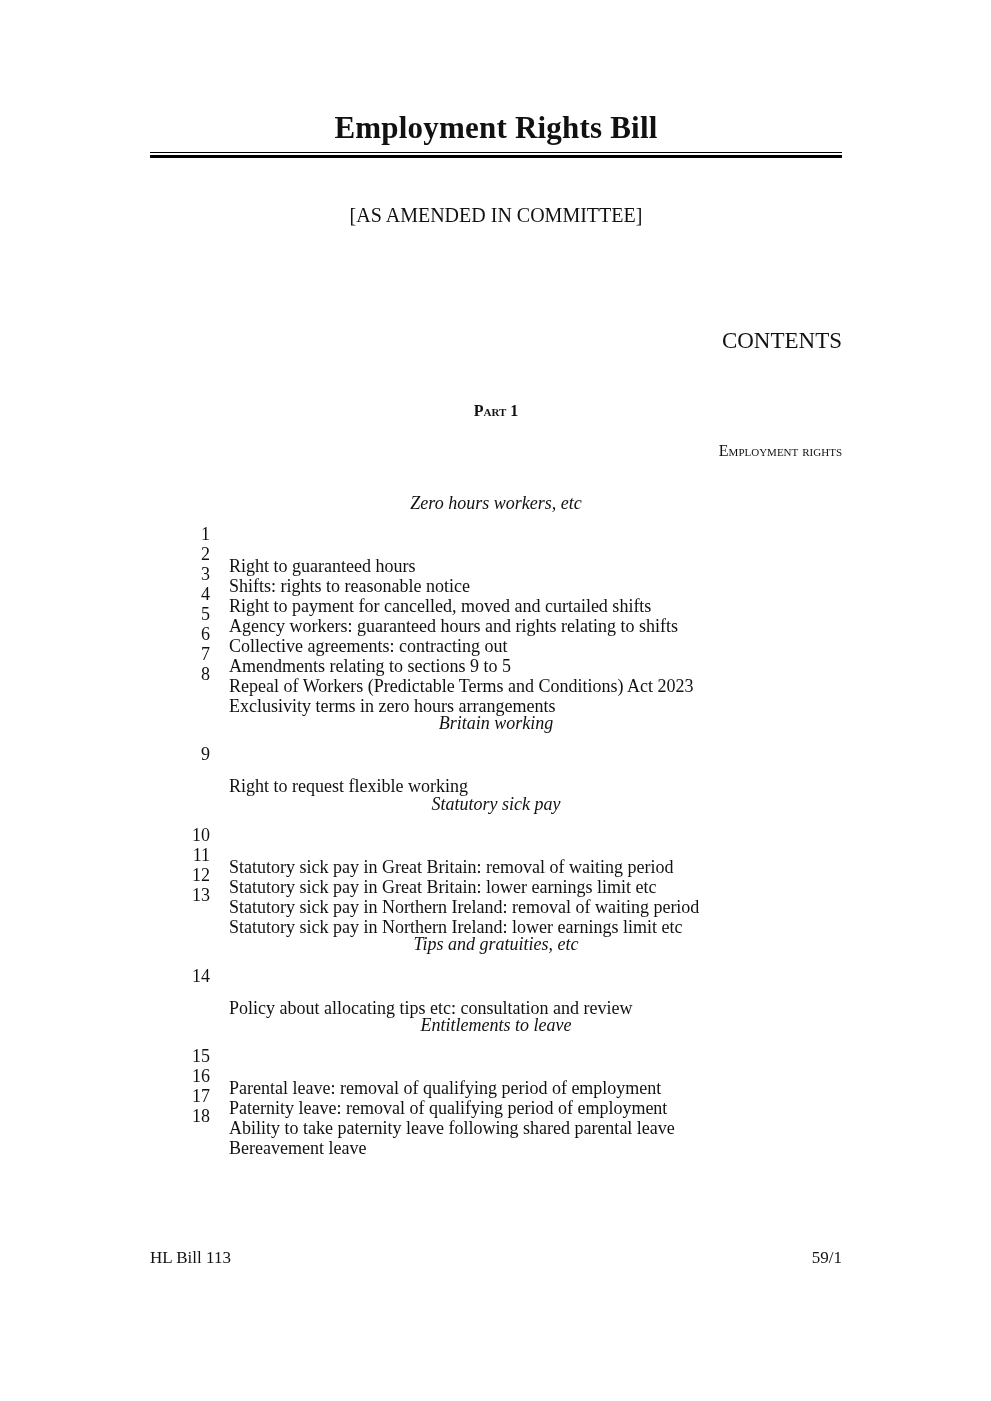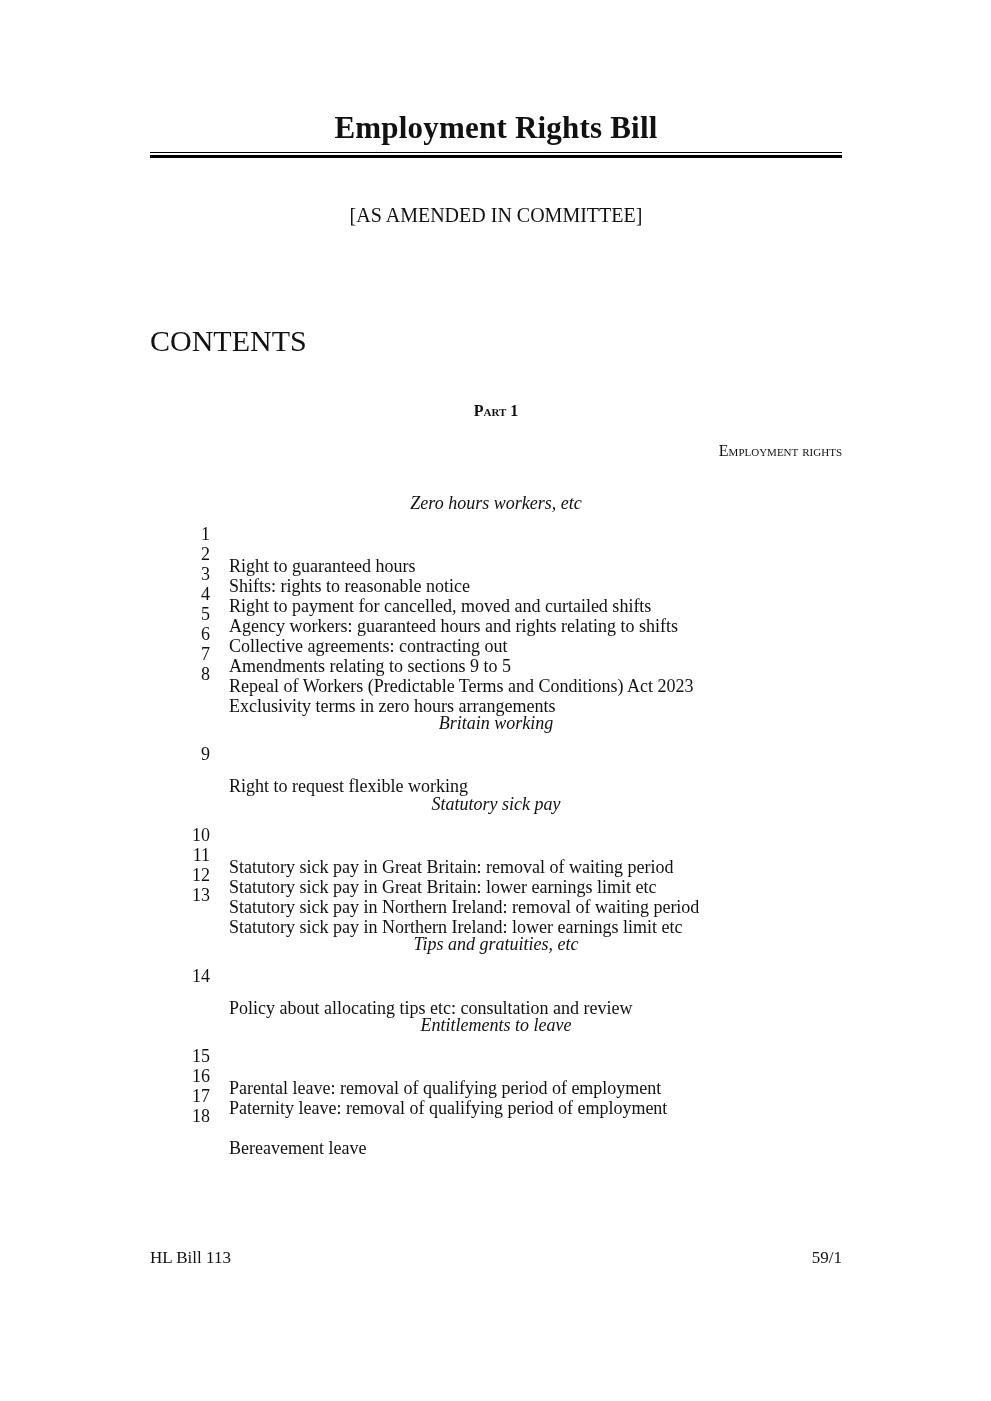--- a/index.html
+++ b/index.html
@@ -13,21 +13,21 @@
       letter-spacing: 0.2px;
     }
     .rule-thin { position: absolute; left: 150px; width: 692px; top: 152px; height: 1px; background: #000; }
     .rule-thick { position: absolute; left: 150px; width: 692px; top: 155px; height: 3px; background: #000; }
     .subtitle {
       position: absolute; left: 150px; width: 692px; top: 202px;
       text-align: center; font-size: 20px; line-height: 26px;
     }
     .contents {
       position: absolute; left: 150px; width: 692px; top: 326px;
-      text-align: left; font-size: 30px; line-height: 30px;
+      text-align: right; font-size: 23px; line-height: 30px;
     }
     .part {
       position: absolute; left: 150px; width: 692px; top: 400px;
       text-align: center; font-size: 16px; font-weight: bold; font-variant: small-caps; line-height: 22px;
     }
     .part-title {
       position: absolute; left: 150px; width: 692px; top: 440px;
       text-align: right; font-size: 16px; font-variant: small-caps; line-height: 22px;
     }
     .heading {
@@ -132,20 +132,21 @@
   <div class="entry">
       <span class="num">15</span>
       <span class="txt">Parental leave: removal of qualifying period of employment</span>
     </div>
   <div class="entry">
       <span class="num">16</span>
       <span class="txt">Paternity leave: removal of qualifying period of employment</span>
     </div>
   <div class="entry">
       <span class="num">17</span>
+      <span class="txt">Ability to take paternity leave following shared parental leave</span>
     </div>
   <div class="entry">
       <span class="num">18</span>
       <span class="txt">Bereavement leave</span>
     </div>
 </div>
 
 <div class="footer-left">HL Bill 113</div>
 <div class="footer-right">59/1</div>
 

